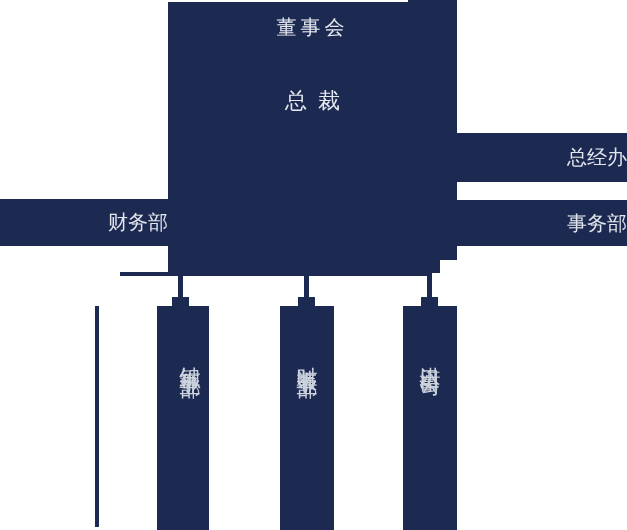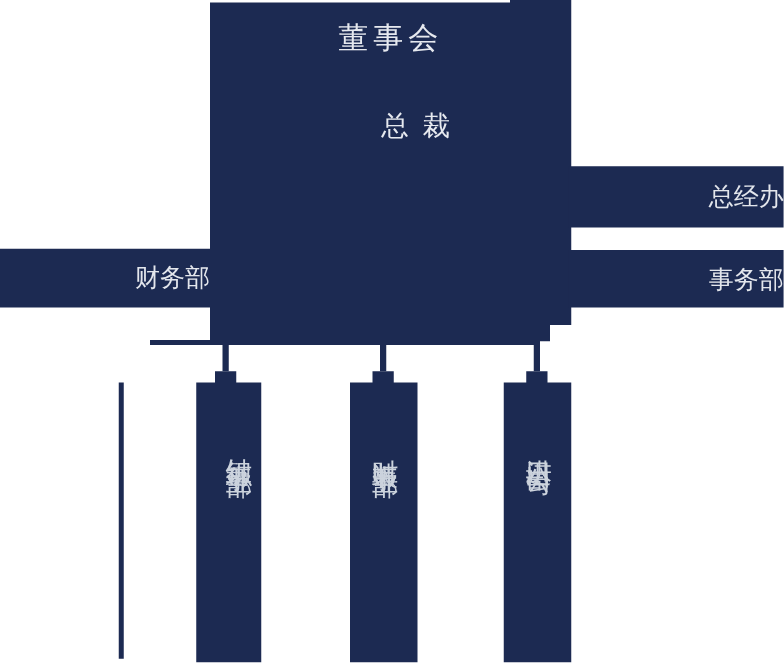--- a/index.html
+++ b/index.html
@@ -19,29 +19,28 @@
     position:relative;
     width:627px;height:530px;
     background:var(--background);
     overflow:hidden;
   }
   .abs{position:absolute;}
   .navy{background:var(--navy);}
   .central-title{
     left:168px;width:289px;top:14px;
     text-align:center;
-    font-size:24px;letter-spacing:4px;
+    font-size:20px;letter-spacing:4px;
     color:var(--title_text);
   }
   .central-subtitle{
     left:168px;width:289px;top:86px;
     text-align:center;
     font-size:22px;
     color:var(--title_text);
-    margin-left:20px;
   }
   .bar{
     color:var(--bar_text);
     font-size:20px;
     text-align:center;
     display:flex;align-items:center;justify-content:flex-end;
   }
   .dept-box{
     top:306px;height:224px;
     display:flex;justify-content:center;align-items:flex-start;

